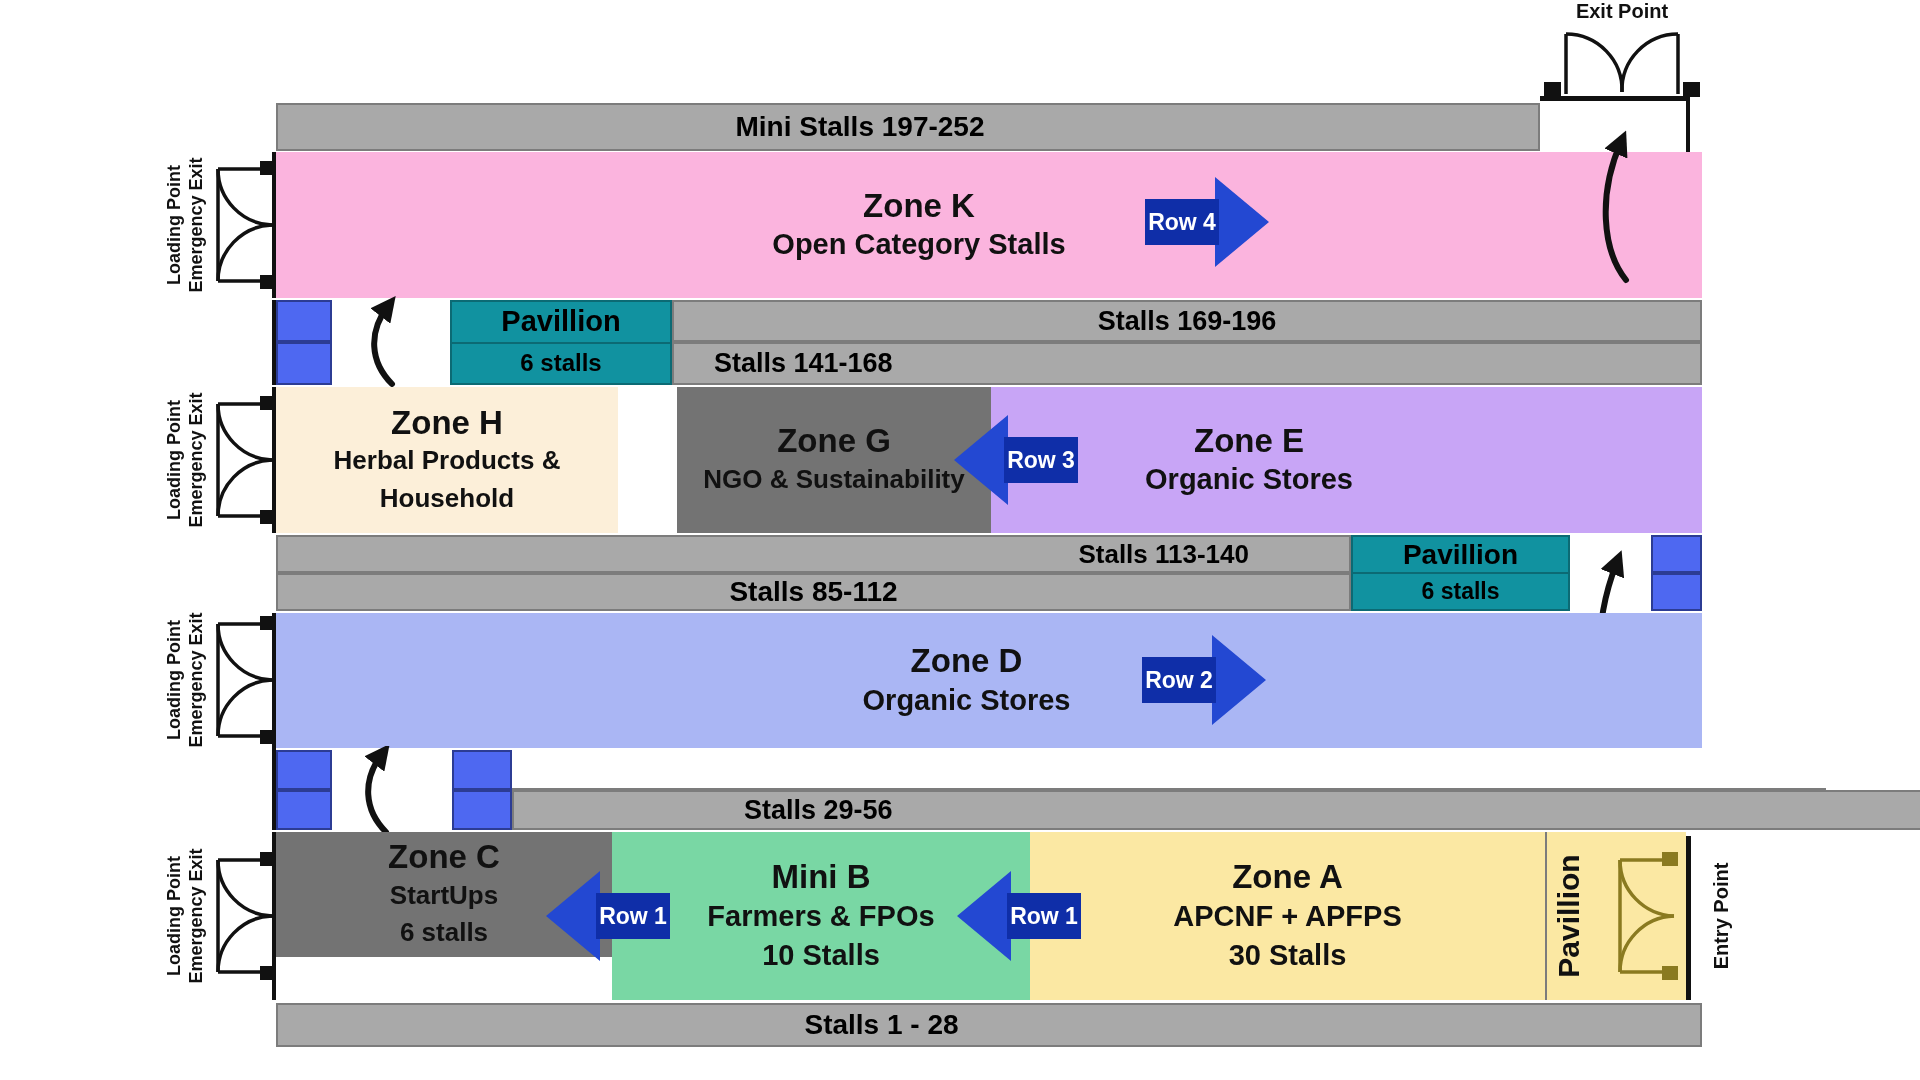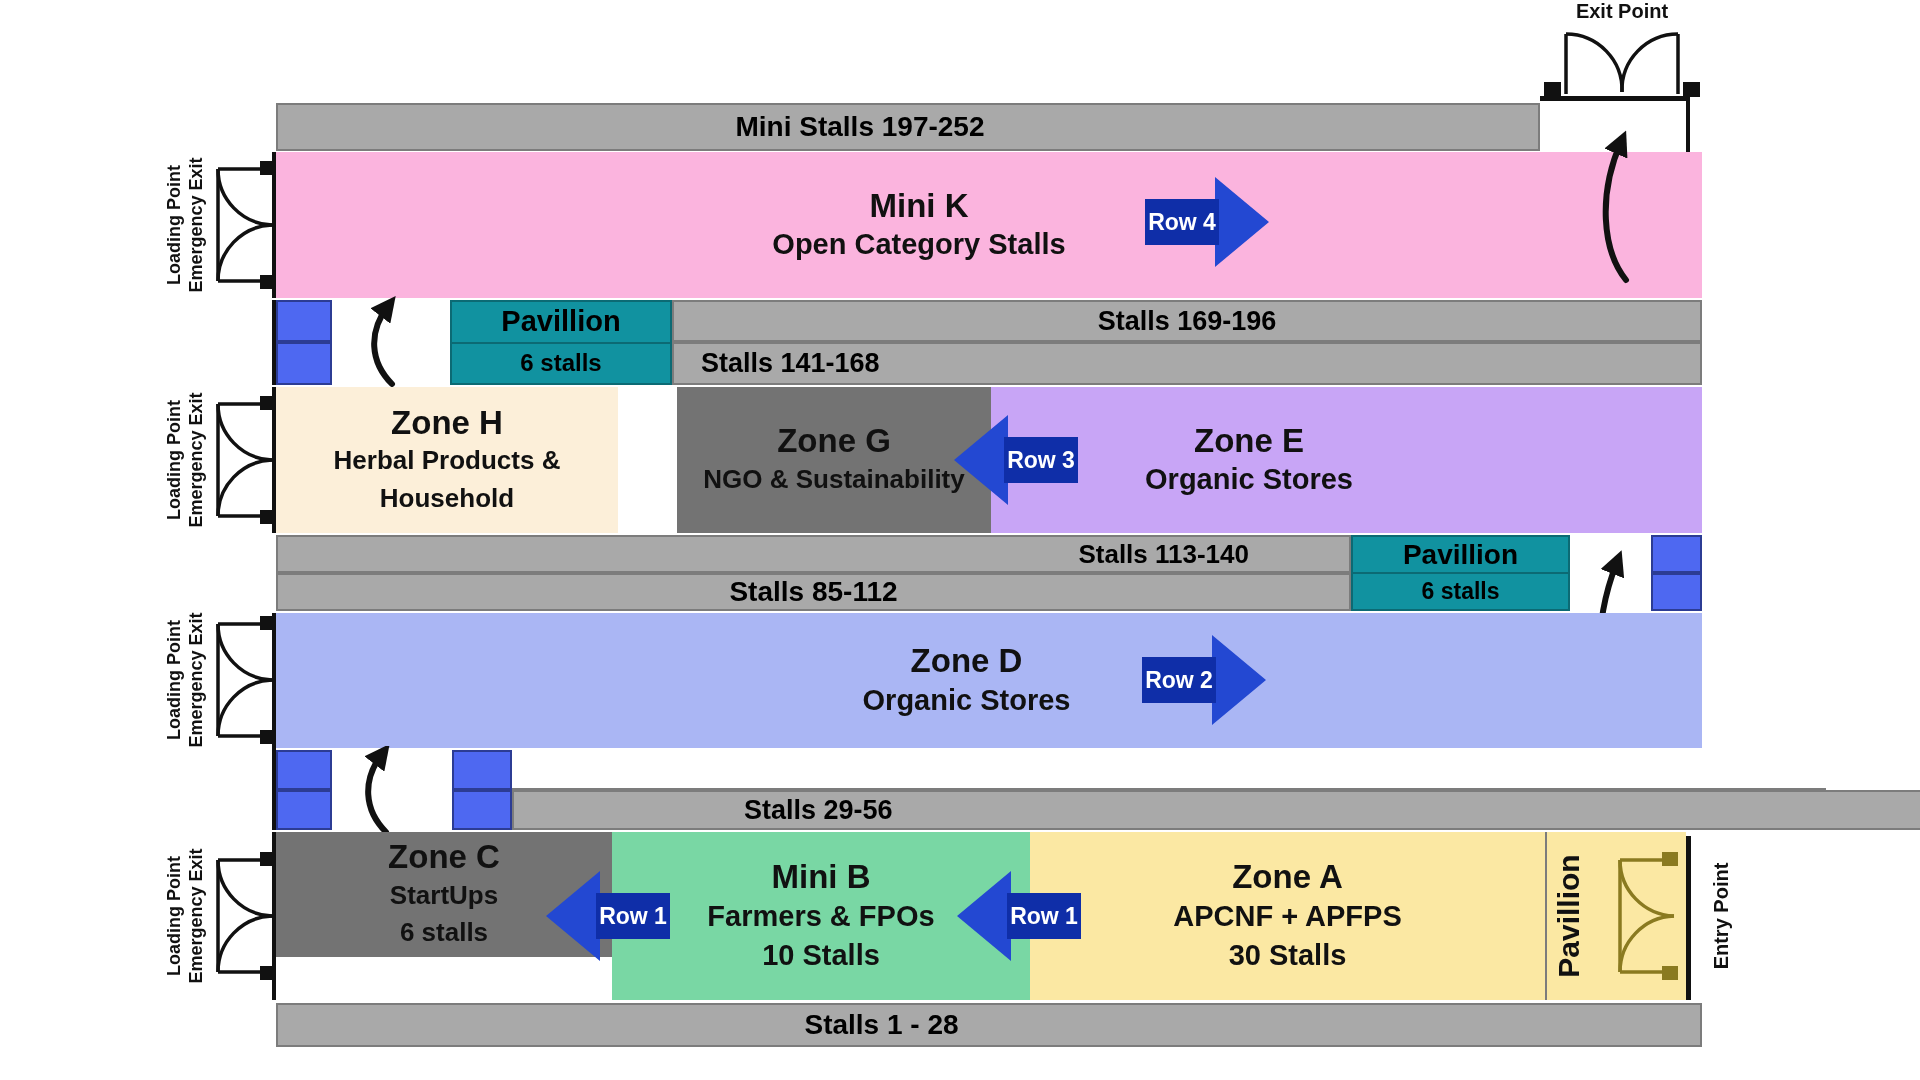--- a/index.html
+++ b/index.html
@@ -46,21 +46,21 @@
       <path d="M22,14 A56,56 0 0 1 78,72"></path>
       <path d="M134,14 A56,56 0 0 0 78,72"></path>
     </g>
     <rect x="0" y="62" width="17" height="15" fill="#111"></rect>
     <rect x="139" y="62" width="17" height="15" fill="#111"></rect>
   </svg>
   <div class="abs wall" style="left:1540px;top:96px;width:150px;height:5px;"></div>
   <div class="abs wall" style="left:1686px;top:97px;width:4px;height:55px;"></div>
 
   <div class="abs zone" style="left:276px;top:152px;width:1426px;height:146px;background:#FBB4DE;padding-right:140px;">
-    <div class="zt">Mini K</div>
+    <div class="zt">Zone K</div>
     <div class="zl">Open Category Stalls</div>
   </div>
 
   <svg class="abs" style="left:1145px;top:172px;" width="125" height="100" viewBox="0 0 125 100">
     <polygon points="0,30 70,30 70,5 124,50 70,95 70,70 0,70" fill="#2348D2"></polygon>
     <rect x="0" y="27" width="74" height="46" fill="#0F2EA8"></rect>
     <text x="37" y="58" text-anchor="middle" class="arrow-label-text">Row 4</text>
   </svg>
 
   <svg class="abs" style="left:1588px;top:128px;" width="60" height="158" viewBox="0 0 60 158">
@@ -82,21 +82,21 @@
       </defs>
     <path d="M34,88 C12,66 10,36 30,10" fill="none" stroke="#111" stroke-width="6" stroke-linecap="round" marker-end="url(#m2)"></path>
   </svg>
   <div class="abs pav" style="left:450px;top:300px;width:222px;height:85px;">
     <div class="pav-top">Pavillion</div>
     <div class="pav-bot">6 stalls</div>
   </div>
   <div class="abs bar" style="left:672px;top:300px;width:1030px;height:42px;">
     <span>Stalls 169-196</span>
   </div>
-  <div class="abs bar" style="left:672px;top:342px;width:1030px;height:43px;justify-content:flex-start;padding-left:27px;">
+  <div class="abs bar" style="left:672px;top:342px;width:1030px;height:43px;justify-content:flex-start;padding-left:40px;">
     <span>Stalls 141-168</span>
   </div>
 
   <div class="abs zone" style="left:276px;top:387px;width:342px;height:146px;background:#FCEFD9;">
     <div class="zt">Zone H</div>
     <div class="zl-sm">Herbal Products &amp;</div>
     <div class="zl-sm">Household</div>
   </div>
   <div class="abs zone" style="left:677px;top:387px;width:314px;height:146px;background:#737373;">
     <div class="zt">Zone G</div>

